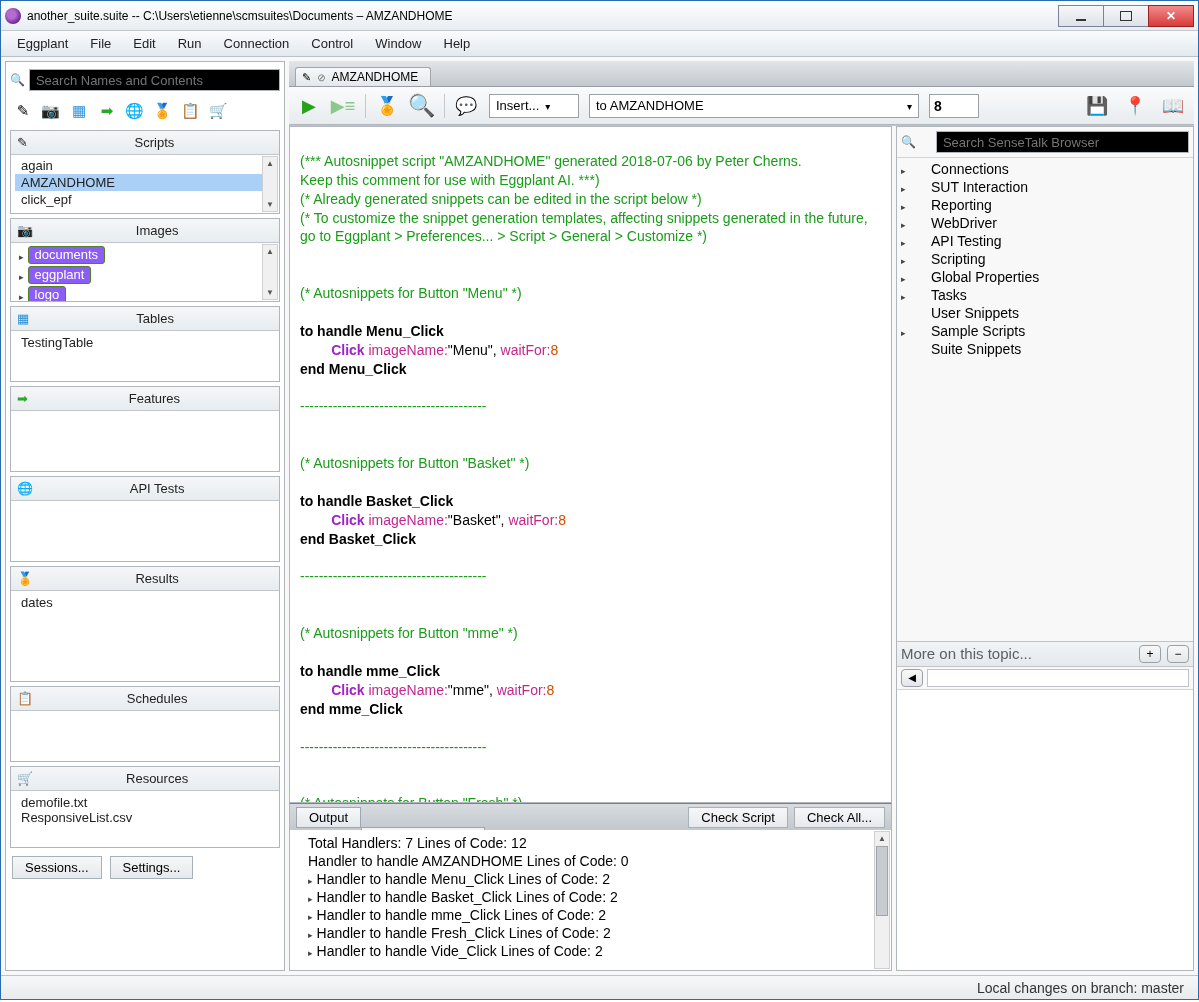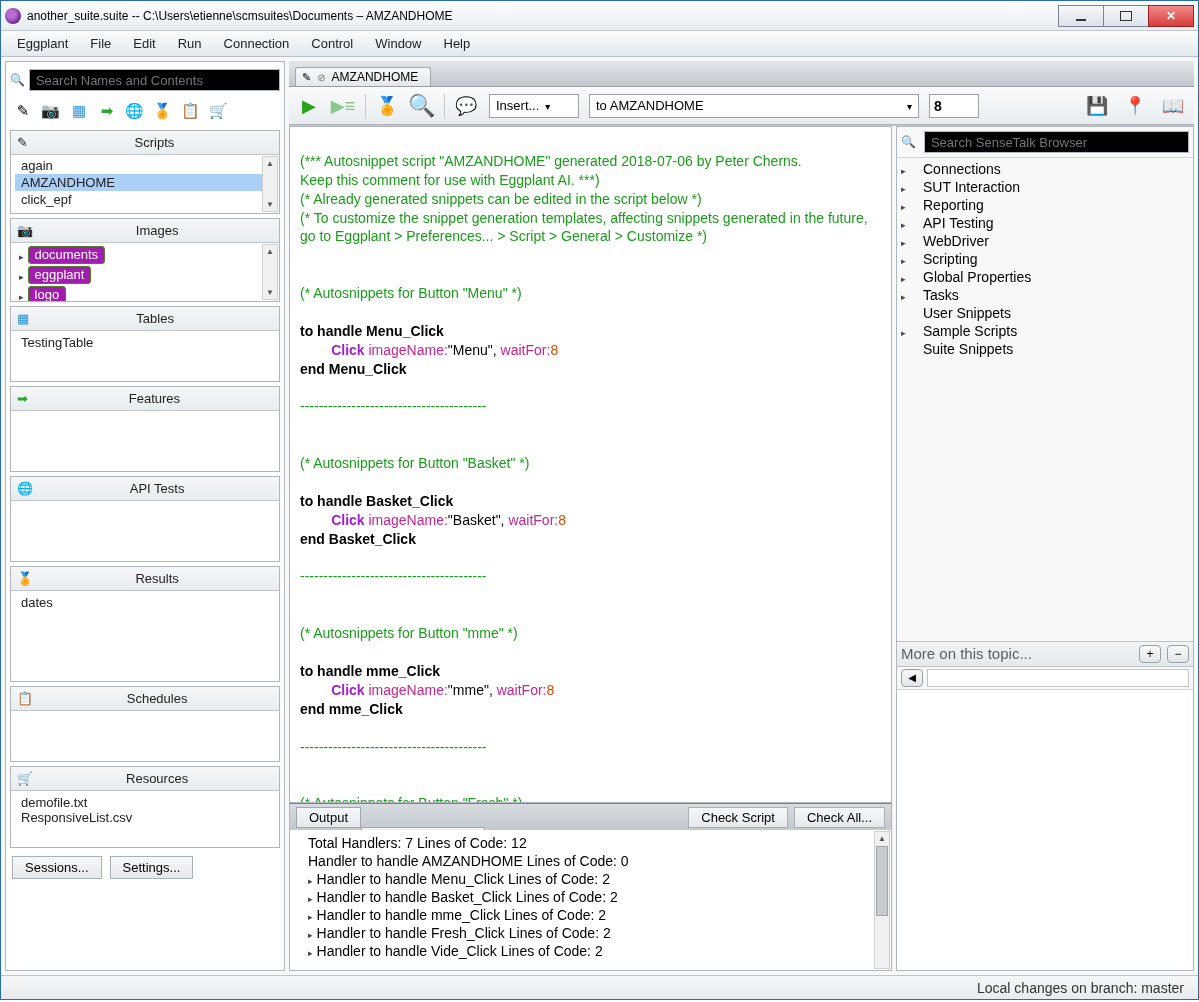--- a/index.html
+++ b/index.html
@@ -99,21 +99,21 @@
     .scroll-v {
       position:absolute; right:1px; top:1px; bottom:1px; width:16px;
       background:#f0f0f0; border:1px solid #d0d0d0;
       display:flex; flex-direction:column; align-items:center; justify-content:space-between;
       font-size:8px; color:#555;
     }
     .scroll-v::before{content:"▲"; padding:2px;}
     .scroll-v::after{content:"▼"; padding:2px;}
     .img-item { display:flex; align-items:center; gap:4px; padding:1px 4px; }
     .img-item .arrow::before{content:"▸"; font-size:9px; color:#444;}
-    .img-tag { background:#a21caf; color:#fff; border-radius:3px; padding:0 6px; font-size:13px; line-height:16px; display:inline-block; border:1px solid #4f8228; }
+    .img-tag { background:#8b5cf6; color:#fff; border-radius:3px; padding:0 6px; font-size:13px; line-height:16px; display:inline-block; border:1px solid #4f8228; }
     .resources-list { padding:4px 10px; font-size:13px; }
     .footer-row { display:flex; gap:8px; padding: 6px 2px; }
     .footer-btn {
       background:linear-gradient(#f6f7f8,#e6e9ec);
       border:1px solid #a8b0b8; padding:3px 12px;
       font-size:13px;
     }
     .right-pane { flex:1; display:flex; flex-direction:column; gap:0; }
     .tab-strip {
       height:26px;
@@ -161,23 +161,23 @@
     .c-cmd{ color:#a31fc9; font-weight:bold; }
     .c-key2{ color:#c1278c; }
     .c-val{ color:#c94e00; }
     .c-sep{ color:#1a9c1a; }
     .right-browser {
       width: 298px;
       display:flex; flex-direction:column;
       border:1px solid #b0b6bc;
       margin-left:4px;
     }
-    .rb-search { display:flex; align-items:center; padding:4px; gap:8px; border-bottom:1px solid #d0d4d8; }
+    .rb-search { display:flex; align-items:center; padding:4px; gap:20px; border-bottom:1px solid #d0d4d8; }
     .rb-tree { flex:0 0 auto; padding: 2px 2px; font-size:14px; }
-    .rb-row { display:flex; align-items:center; padding:1px 2px; gap:12px; }
+    .rb-row { display:flex; align-items:center; padding:1px 2px; gap:20px; }
     .rb-row .arrow::before{content:"▸"; font-size:9px; color:#444; width:10px; display:inline-block;}
     .rb-row.noarr .arrow::before{content:""; width:10px; display:inline-block;}
     .rb-strip {
       display:flex; align-items:center; gap:6px; padding:3px 4px;
       background:linear-gradient(#f2f4f6,#e6e9ec); border-top:1px solid #c0c4c8; border-bottom:1px solid #c0c4c8;
     }
     .rb-more { flex:1; color:#5b5f63; font-size:15px; }
     .pill-btn { border:1px solid #9aa0a6; border-radius:4px; width:22px; height:18px; display:flex; align-items:center; justify-content:center; font-size:12px; background:linear-gradient(#f8f8f8,#e4e6e8);}
     .rb-nav { display:flex; align-items:center; padding:2px 4px; gap:4px; }
     .rb-nav .pill-btn{ font-size:10px; }
@@ -462,25 +462,25 @@
             <div class="rb-row">
                 <span class="arrow"></span>
                 <span>SUT Interaction</span>
               </div>
             <div class="rb-row">
                 <span class="arrow"></span>
                 <span>Reporting</span>
               </div>
             <div class="rb-row">
                 <span class="arrow"></span>
+                <span>WebDriver</span>
+              </div>
+            <div class="rb-row">
+                <span class="arrow"></span>
                 <span>API Testing</span>
-              </div>
-            <div class="rb-row">
-                <span class="arrow"></span>
-                <span>WebDriver</span>
               </div>
             <div class="rb-row">
                 <span class="arrow"></span>
                 <span>Scripting</span>
               </div>
             <div class="rb-row">
                 <span class="arrow"></span>
                 <span>Global Properties</span>
               </div>
             <div class="rb-row">

